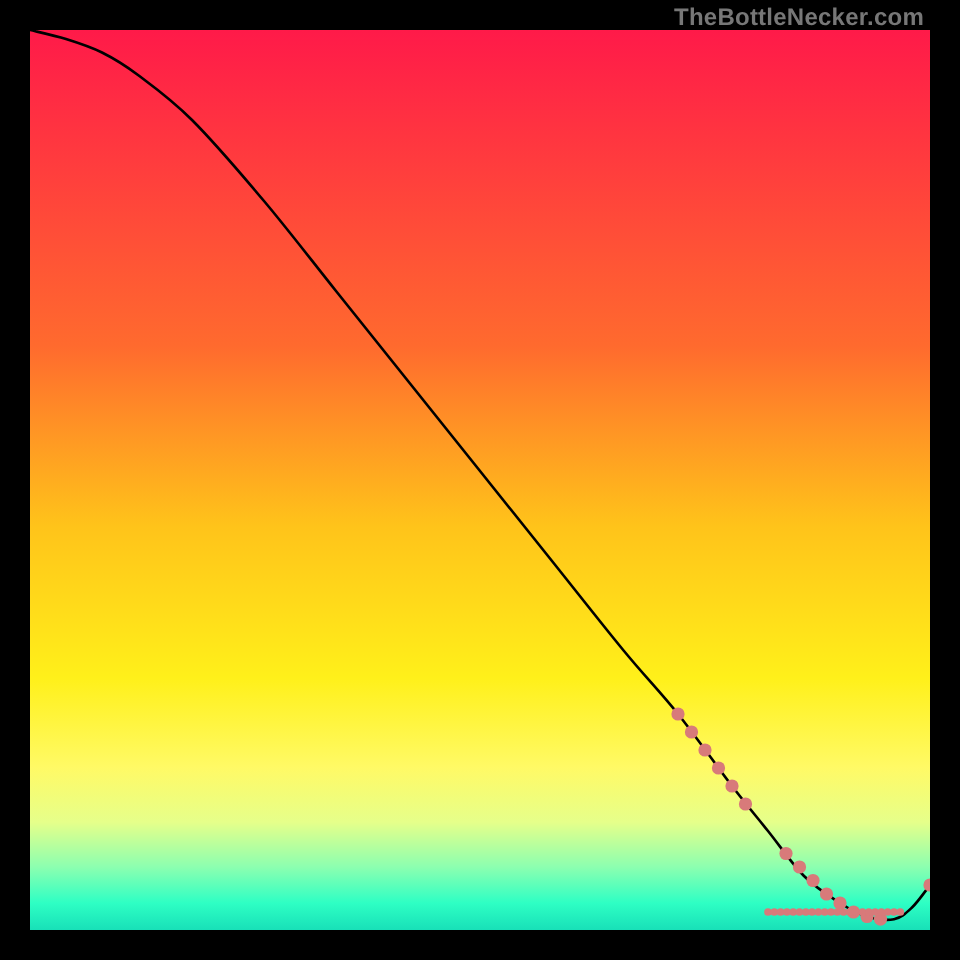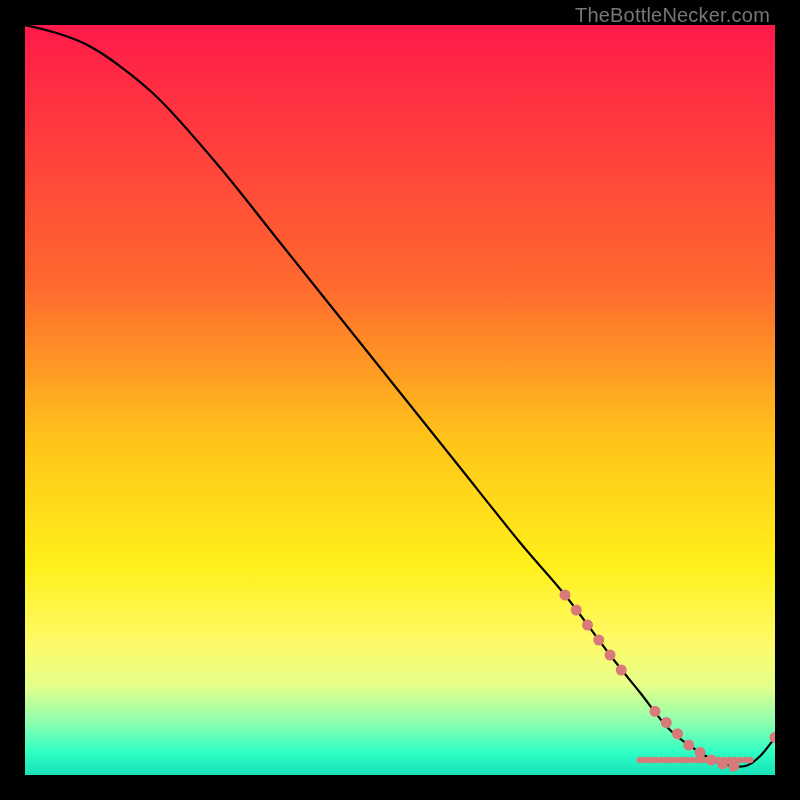--- a/index.html
+++ b/index.html
@@ -18,21 +18,21 @@
     width: 750px;
     height: 750px;
     box-sizing: border-box;
   }
   .watermark {
     position: absolute;
     top: 4px;
     right: 30px;
     color: #777;
     font-size: 20px;
-    font-weight: 400;
+    font-weight: 700;
     letter-spacing: 0.2px;
     user-select: none;
   }
   svg {
     display: block;
   }
 </style>
 </head>
 <body>
 

